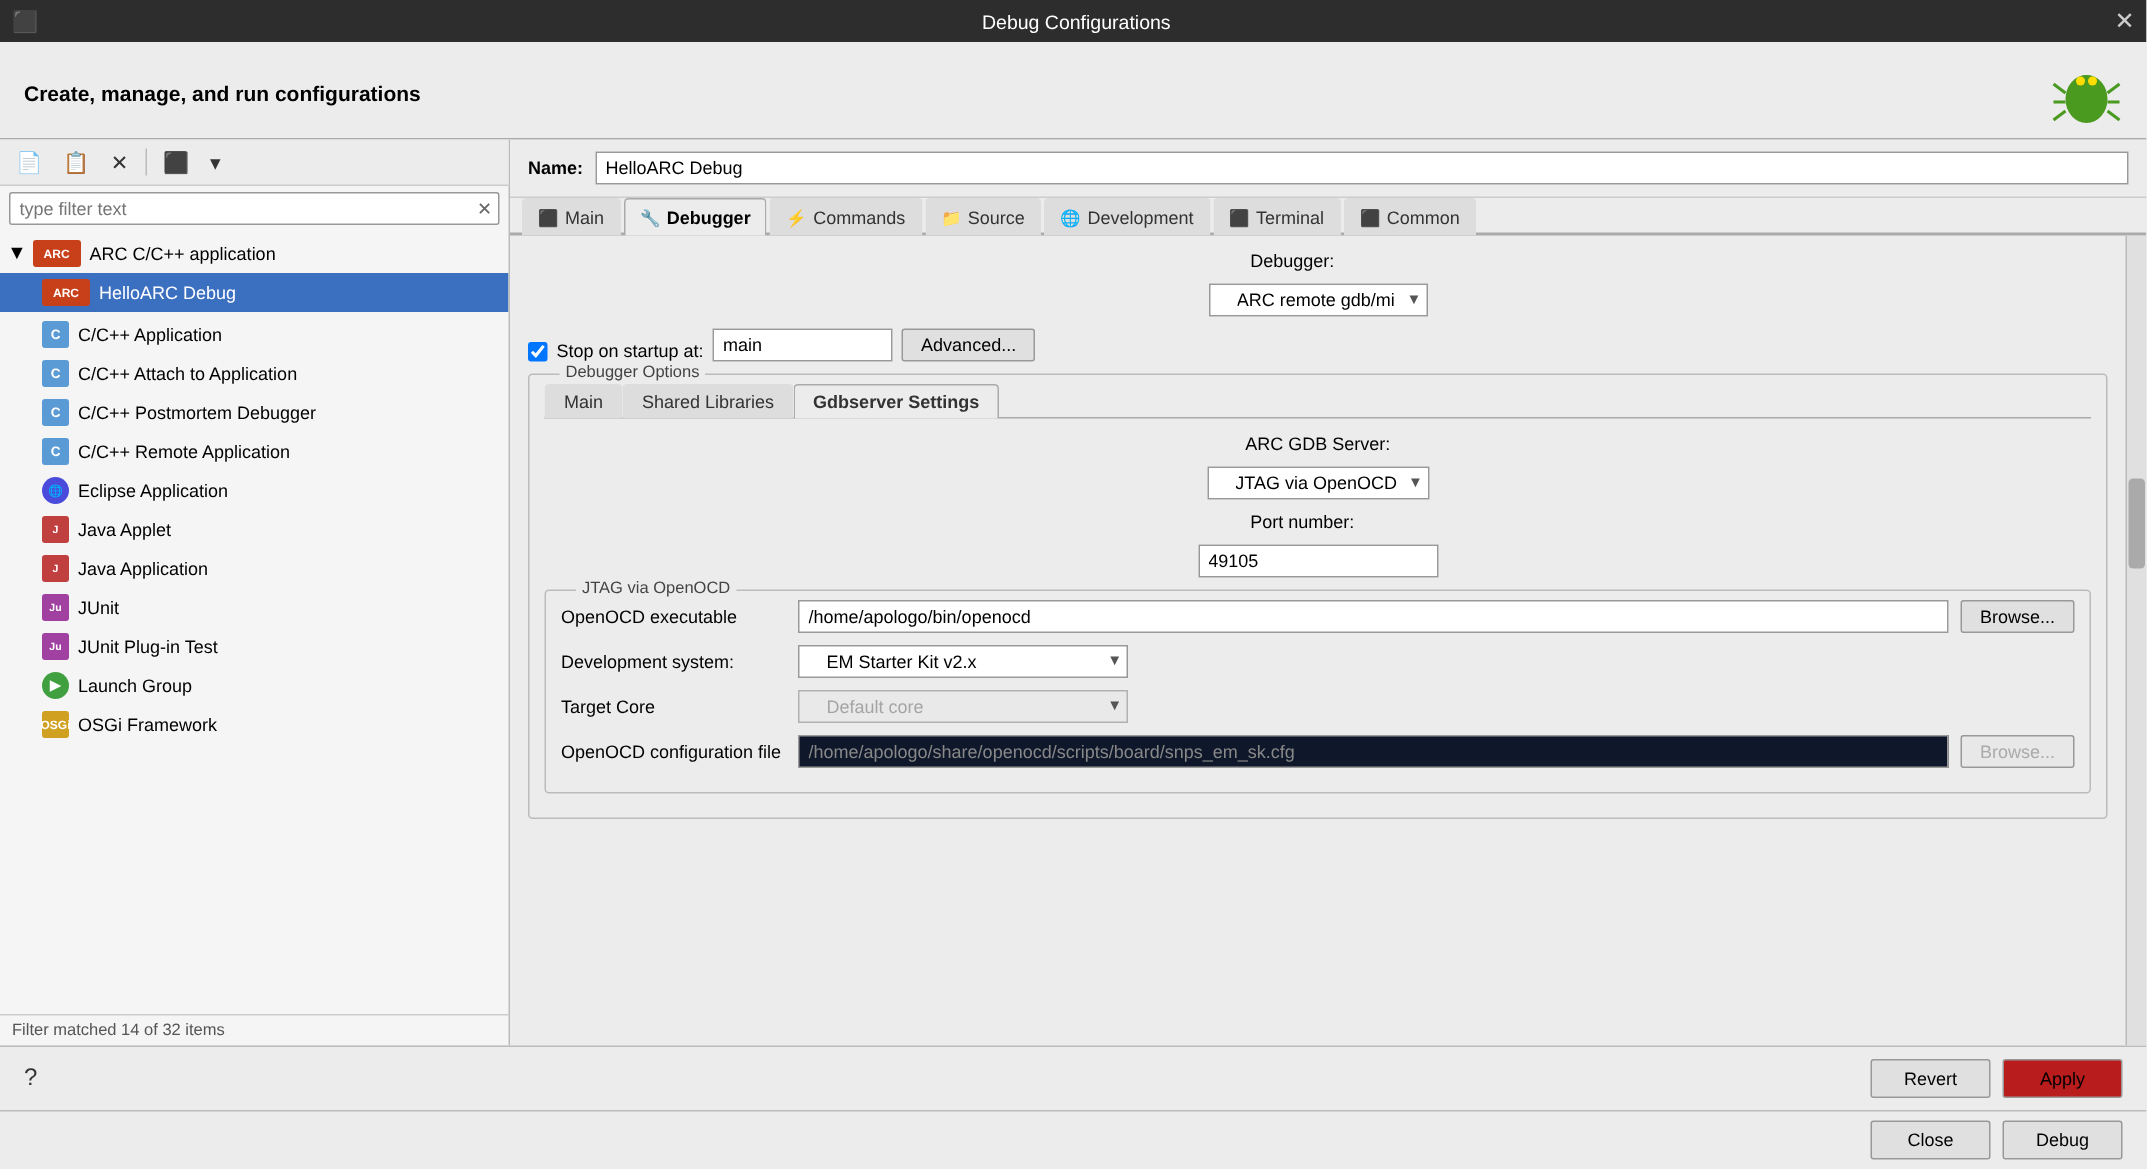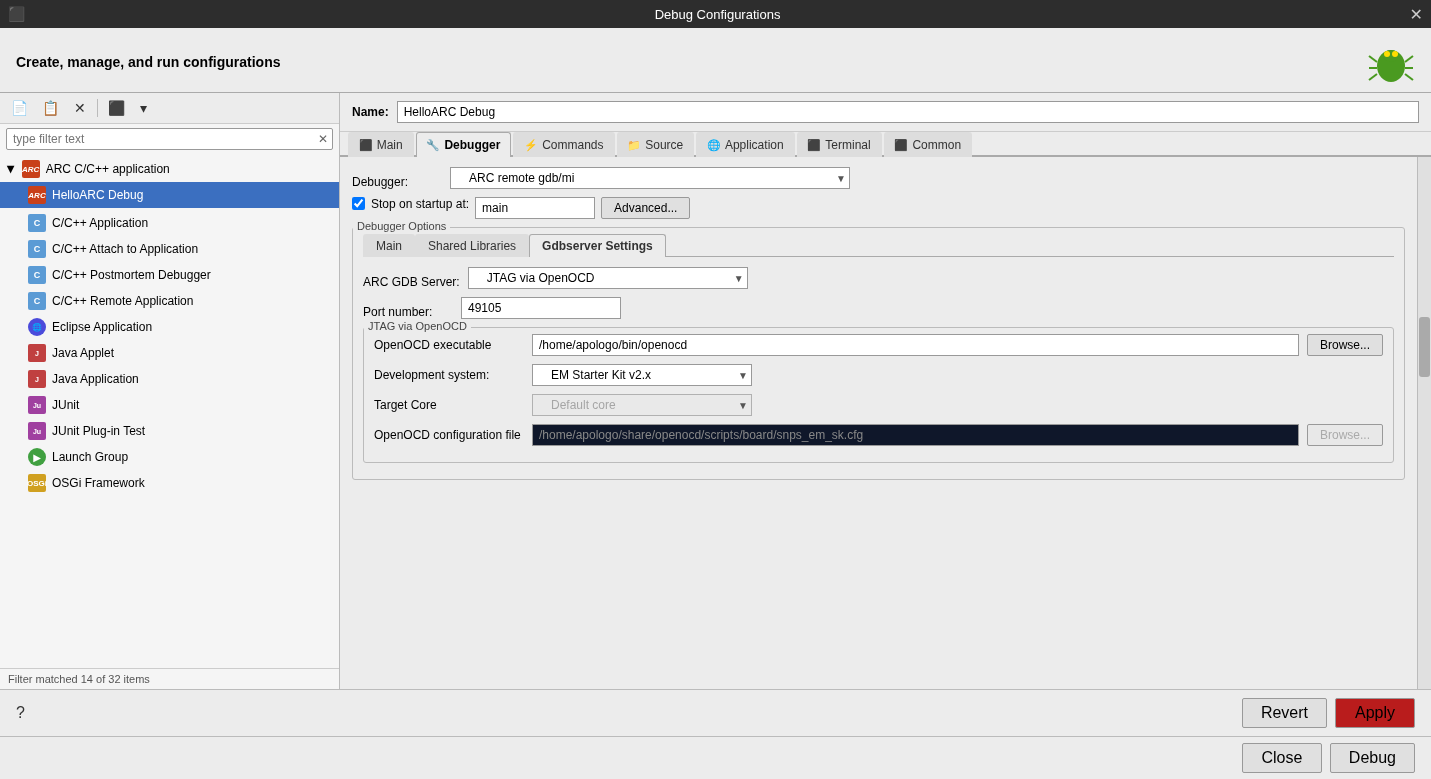--- a/index.html
+++ b/index.html
@@ -188,23 +188,24 @@
     }
 
     .tab-content {
       flex: 1;
       overflow-y: auto;
       padding: 10px 12px;
     }
 
     .field-row {
       display: flex;
-      align-items: flex-end;
+      align-items: center;
       margin-bottom: 8px;
       gap: 8px;
+      flex-direction: column;
     }
     .field-label { font-size: 12px; min-width: 90px; }
     .combo-wrapper {
       position: relative;
       display: inline-block;
       flex: 1;
       max-width: 400px;
     }
     .combo-wrapper select {
       width: 100%;
@@ -220,21 +221,21 @@
       right: 4px;
       top: 50%;
       transform: translateY(-50%);
       font-size: 10px;
       pointer-events: none;
       color: #555;
     }
 
     .checkbox-row {
       display: flex;
-      align-items: flex-start;
+      align-items: flex-end;
       margin-bottom: 8px;
       gap: 6px;
     }
     .startup-input {
       border: 1px solid #999;
       padding: 3px 6px;
       font-size: 12px;
       background: #fff;
       width: 120px;
     }
@@ -342,44 +343,43 @@
       background: #ececec;
     }
     .bottom-left { display: flex; align-items: center; gap: 10px; }
     .bottom-right { display: flex; gap: 8px; }
 
     .btn-action {
       border: 1px solid #999;
       background: #e0e0e0;
       padding: 5px 18px;
       cursor: pointer;
-      font-size: 16px;
+      font-size: 12px;
       border-radius: 2px;
       min-width: 80px;
     }
     .btn-action.primary {
       background: #b91c1c;
     }
 
     .help-icon { font-size: 16px; cursor: pointer; color: #333; }
 
     
     .arc-icon {
-      width: 18px;
+      width: 32px;
       height: 18px;
       background: #c8401a;
       border-radius: 2px;
       display: flex;
       align-items: center;
       justify-content: center;
       color: white;
       font-size: 8px;
       font-weight: bold;
       flex-shrink: 0;
-      font-style: italic;
     }
     .c-icon {
       width: 18px;
       height: 18px;
       background: #5b9bd5;
       border-radius: 2px;
       display: flex;
       align-items: center;
       justify-content: center;
       color: white;
@@ -469,21 +469,21 @@
     .fieldset-box {
       border: 1px solid #bbb;
       border-radius: 3px;
       padding: 6px 10px 8px 10px;
       margin-bottom: 8px;
       position: relative;
     }
     .fieldset-legend {
       position: absolute;
       top: -8px;
-      left: 0;
+      left: 20px;
       background: #ececec;
       padding: 0 4px;
       font-size: 11px;
       color: #444;
     }
 
     .right-content-wrapper {
       display: flex;
       flex: 1;
       overflow: hidden;
@@ -616,21 +616,21 @@
         <div class="tab">
           <span class="tab-icon">⚡</span>
           <span>Commands</span>
         </div>
         <div class="tab">
           <span class="tab-icon">📁</span>
           <span>Source</span>
         </div>
         <div class="tab">
           <span class="tab-icon">🌐</span>
-          <span>Application</span>
+          <span>Development</span>
         </div>
         <div class="tab">
           <span class="tab-icon">⬛</span>
           <span>Terminal</span>
         </div>
         <div class="tab">
           <span class="tab-icon">⬛</span>
           <span>Common</span>
         </div>
       </div>

